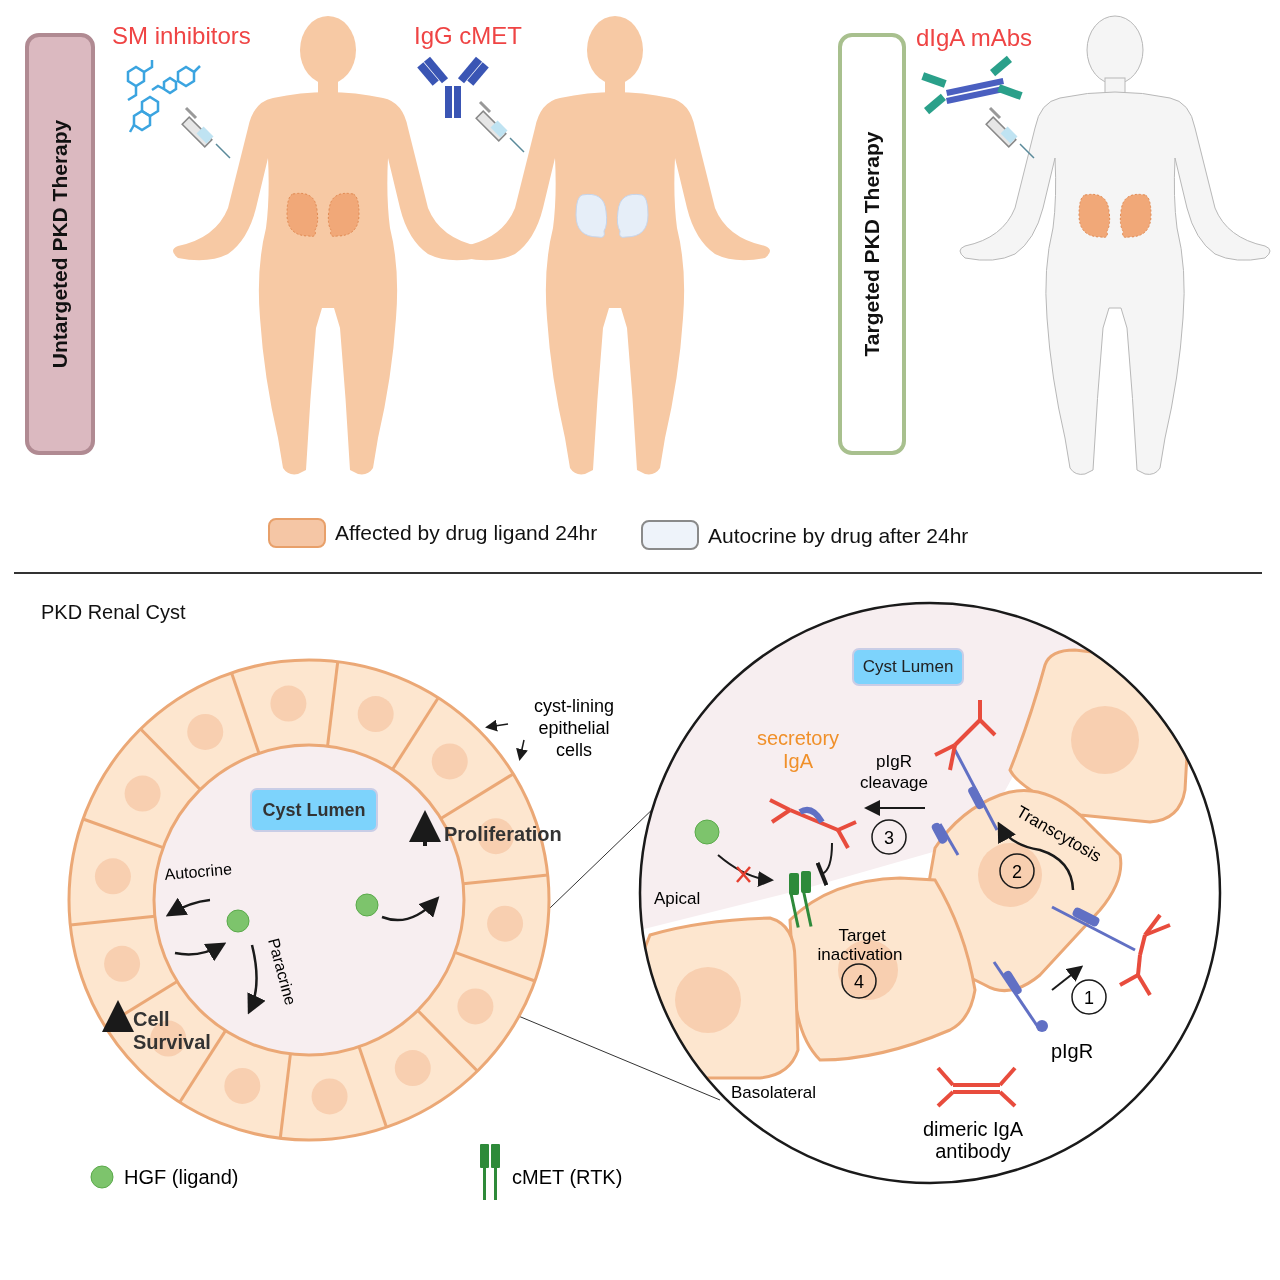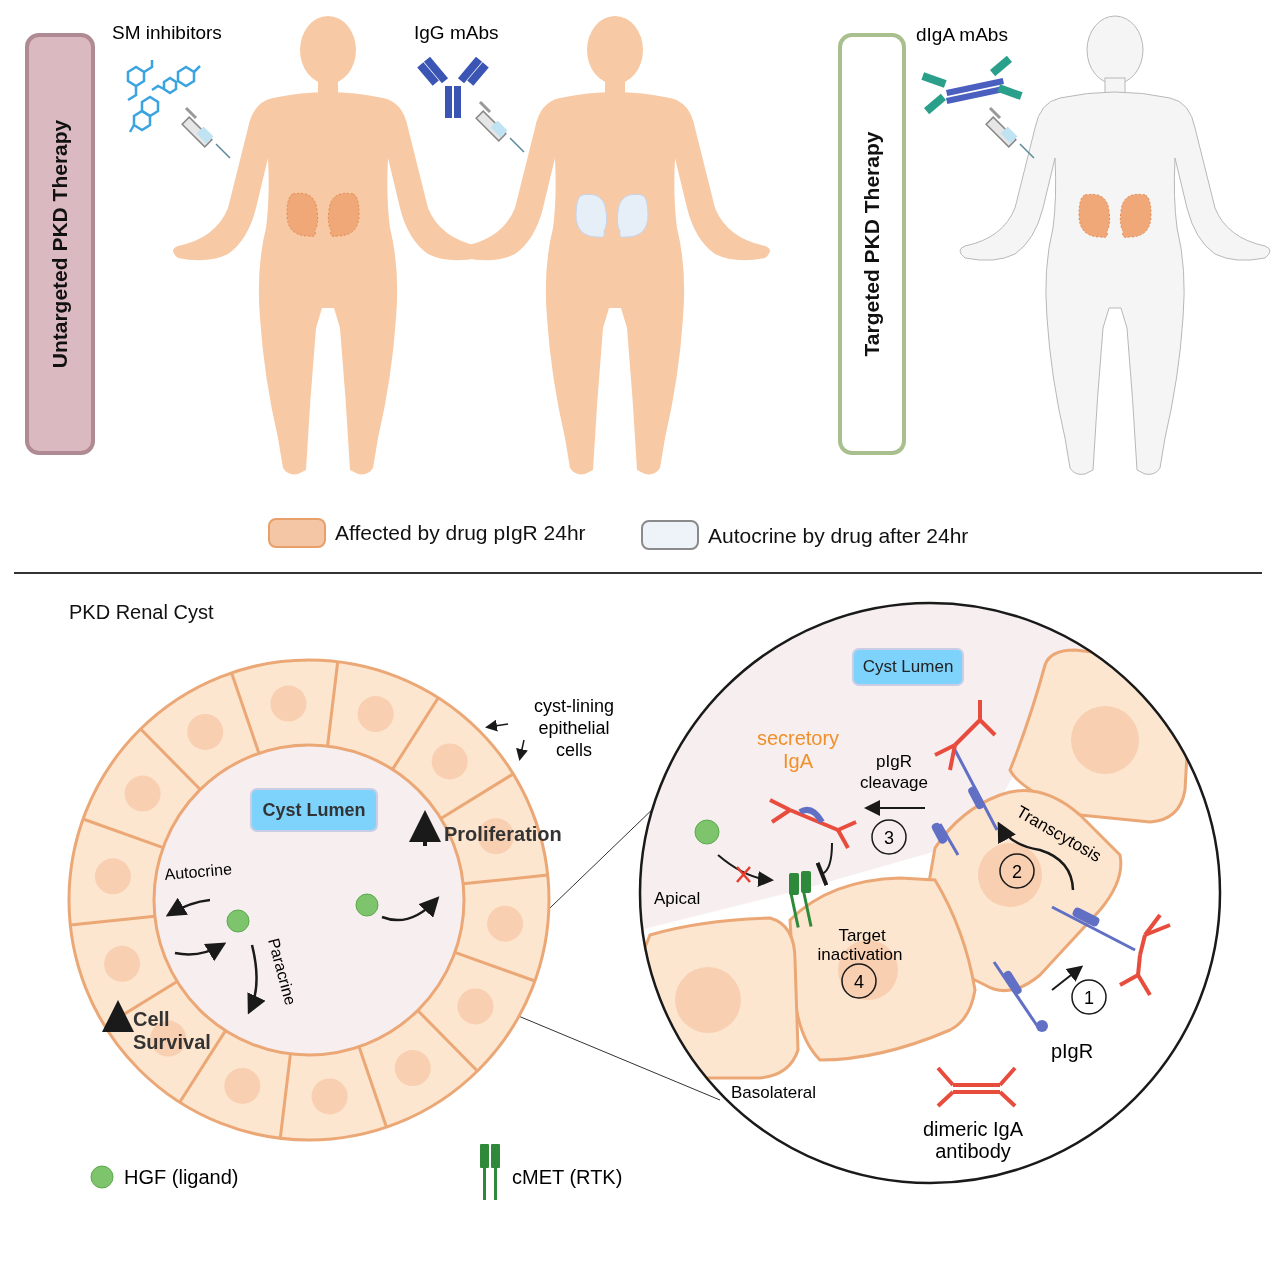--- a/index.html
+++ b/index.html
@@ -2,41 +2,41 @@
 <html><head>
 <meta charset="utf-8">
 <style>
   html, body { margin:0; padding:0; background:#ffffff; }
   body { width:1280px; height:1280px; position:relative; overflow:hidden;
          font-family:"Liberation Sans", sans-serif; color:#1a1a1a; }
   .abs { position:absolute; }
   .vbox { position:absolute; border-radius:14px; box-sizing:border-box; }
   .vbox span { position:absolute; left:50%; top:50%; transform:translate(-50%,-50%) rotate(-90deg);
                white-space:nowrap; font-weight:bold; font-size:21px; color:#111; }
-  .drug-label { position:absolute; font-size:19px; color:#000000; white-space:nowrap; }
+  .drug-label { position:absolute; font-size:24px; color:#ef4444; white-space:nowrap; }
   .legend-swatch { position:absolute; width:58px; height:30px; border-radius:8px; box-sizing:border-box; }
   .legend-text { position:absolute; font-size:21px; color:#111; white-space:nowrap; }
   .divider { position:absolute; left:14px; width:1248px; top:572px; height:2px; background:#333; }
-  .section-title { position:absolute; left:69px; top:601px; font-size:20px; color:#111; }
+  .section-title { position:absolute; left:41px; top:601px; font-size:20px; color:#111; }
   svg text { font-family:"Liberation Sans", sans-serif; }
   .lumen-box { position:absolute; border:2px solid #c9cde6; border-radius:7px; background:#7dd3fc;
                font-weight:bold; color:#333; text-align:center; box-sizing:border-box; }
 </style>
 </head>
 <body>
 
 <div class="vbox" style="left:25px;top:33px;width:70px;height:422px;background:#dbb9c0;border:4px solid #b08a92;">
   <span>Untargeted PKD Therapy</span>
 </div>
 <div class="vbox" style="left:838px;top:33px;width:68px;height:422px;background:#ffffff;border:4px solid #a8c08e;">
   <span>Targeted PKD Therapy</span>
 </div>
 
 <div class="drug-label" style="left:112px;top:22px;">SM inhibitors</div>
-<div class="drug-label" style="left:414px;top:22px;">IgG mAbs</div>
+<div class="drug-label" style="left:414px;top:22px;">IgG cMET</div>
 <div class="drug-label" style="left:916px;top:24px;text-align:center;">dIgA mAbs</div>
 
 <svg class="abs" style="left:0;top:0" width="1280" height="570">
   <defs>
     <g id="body-shape">
 
       <ellipse cx="0" cy="32" rx="28" ry="34"></ellipse>
       <rect x="-10" y="60" width="20" height="18"></rect>
       <path d="M-55,80 Q0,68 55,80 Q75,84 80,110 L100,190 Q112,220 150,228 Q160,232 150,240 Q120,246 100,236 Q80,222 72,190 L60,140 Q58,180 62,210 Q72,250 68,300 Q64,360 50,420 L45,450 Q40,458 30,456 L22,452 Q18,380 12,310 L6,290 L-6,290 L-12,310 Q-18,380 -22,452 L-30,456 Q-40,458 -45,450 L-50,420 Q-64,360 -68,300 Q-72,250 -62,210 Q-58,180 -60,140 L-72,190 Q-80,222 -100,236 Q-120,246 -150,240 Q-160,232 -150,228 Q-112,220 -100,190 L-80,110 Q-75,84 -55,80 Z"></path>
     </g>
@@ -108,21 +108,21 @@
     <rect x="924" y="100" width="22" height="8" fill="#2aa08a" transform="rotate(-40 935 104)"></rect>
     <rect x="990" y="62" width="22" height="8" fill="#2aa08a" transform="rotate(-40 1001 66)"></rect>
     <rect x="998" y="88" width="24" height="8" fill="#2aa08a" transform="rotate(20 1010 92)"></rect>
   </g>
   <g transform="translate(990,108)">
       <use href="#syringe"></use>
     </g>
 </svg>
 
 <div class="legend-swatch" style="left:268px;top:518px;background:#f5c6a5;border:2px solid #e8a06a;"></div>
-<div class="legend-text" style="left:335px;top:521px;">Affected by drug pIgR 24hr</div>
+<div class="legend-text" style="left:335px;top:521px;">Affected by drug ligand 24hr</div>
 <div class="legend-swatch" style="left:641px;top:520px;background:#eef3fa;border:2px solid #8a8a8a;"></div>
 <div class="legend-text" style="left:708px;top:524px;">Autocrine by drug after 24hr</div>
 
 <div class="divider"></div>
 
 <div class="section-title">PKD Renal Cyst</div>
 
 <svg class="abs" style="left:0;top:0" width="1280" height="1280">
   <defs>
     <marker id="arrow" markerWidth="8" markerHeight="8" refX="6" refY="4" orient="auto">

